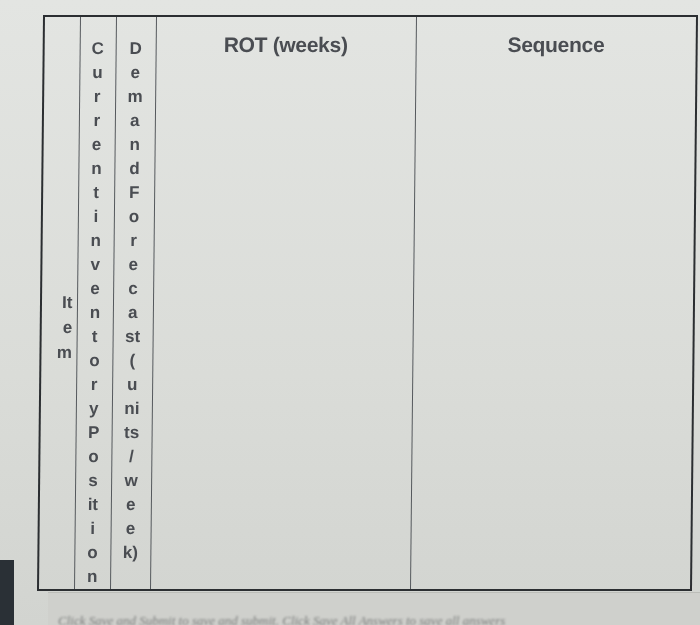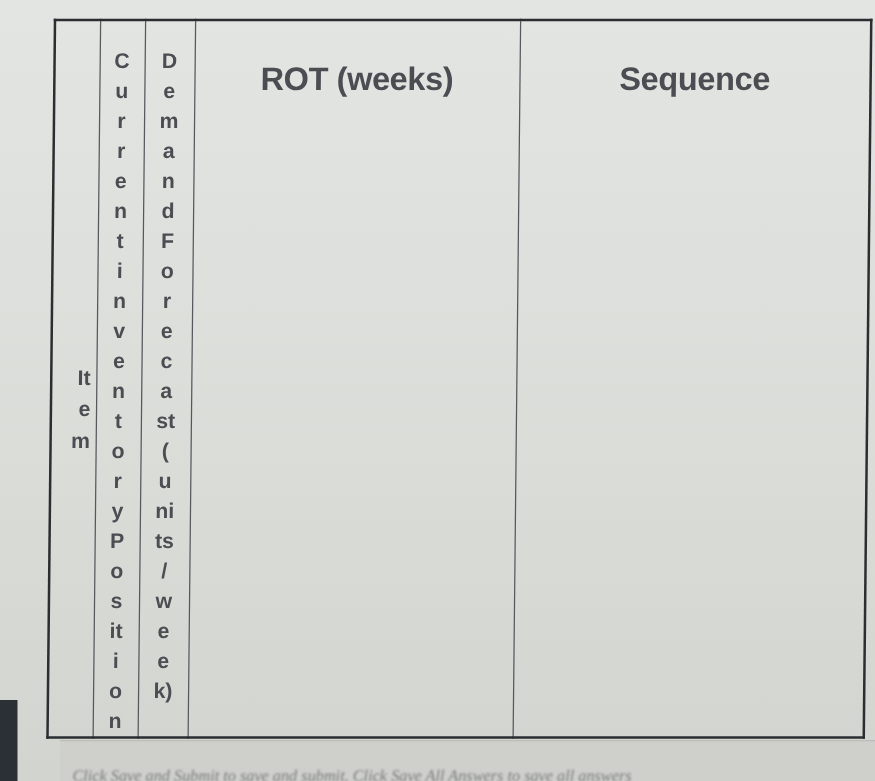--- a/index.html
+++ b/index.html
@@ -40,21 +40,21 @@
     display:flex; flex-direction:column; align-items:center;
     font-size:17px; line-height:24px; padding-top:20px;
   }
   .vtext span { display:block; text-align:center; }
   .item-cell { vertical-align:top; }
   .item-text {
     display:flex; flex-direction:column; align-items:flex-end; padding-right:4px;
     font-size:17px; line-height:25px; margin-top:273px;
   }
   .hdr {
-    font-size:26px; text-align:center; padding-top:31px; letter-spacing:-0.3px;
+    font-size:21px; text-align:center; padding-top:16px; letter-spacing:-0.3px;
   }
   .footer {
     position:absolute; left:48px; top:592px; width:652px; height:33px;
     background:#cfd0cc;
     border-top:1px solid #bcbdb8;
   }
   .footer-text {
     position:absolute; left:10px; top:20px;
     font-family:"Liberation Serif", serif; font-style:italic;
     font-size:13px; color:#7b7d7c;

